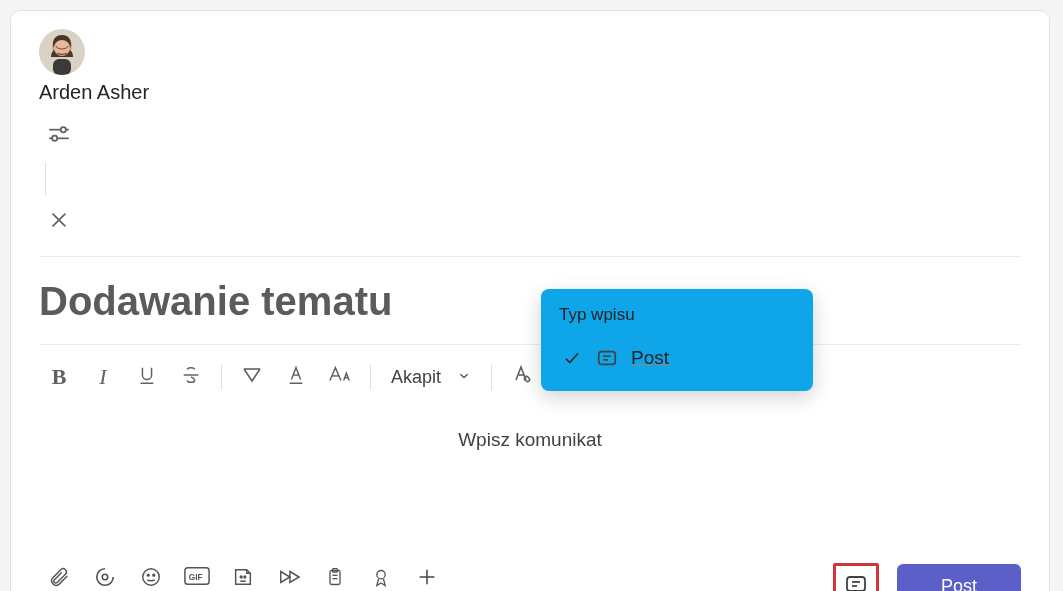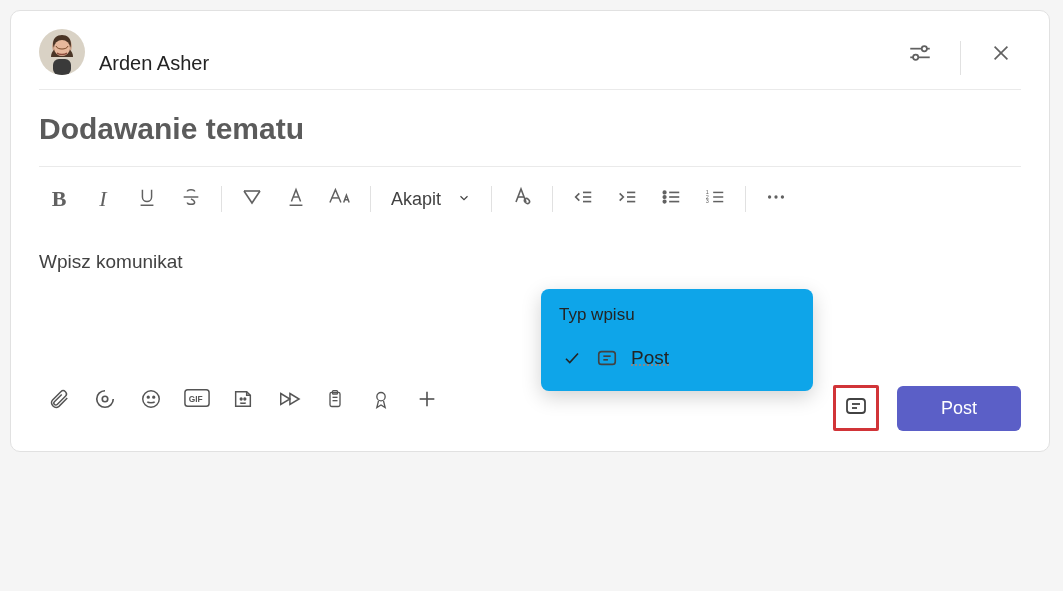--- a/index.html
+++ b/index.html
@@ -12,23 +12,24 @@
   .compose-card {
     width: 1040px;
     background: #fff;
     border: 1px solid #e1e1e1;
     border-radius: 10px;
     padding: 18px 28px 20px 28px;
     position: relative;
   }
   .header-row {
     display: flex;
-    align-items: flex-end;
-    gap: 14px;
+    align-items: flex-start;
+    gap: 6px;
     padding-bottom: 14px;
+    flex-direction: column;
   }
   .avatar {
     width: 46px; height: 46px;
     border-radius: 50%;
     overflow: hidden;
     flex: 0 0 auto;
   }
   .avatar svg { width: 100%; height: 100%; display:block; }
   .author-name { font-size: 20px; color:#242424; }
   .header-spacer { flex: 1; }
@@ -42,21 +43,21 @@
   .header-divider {
     width: 1px; height: 34px; background: #e1e1e1; margin: 0 6px;
   }
 
   .thin-divider { height: 1px; background: #eaeaea; }
 
   .subject-input {
     width: 100%;
     border: none;
     outline: none;
-    font-size: 30px;
+    font-size: 40px;
     font-weight: 600;
     color: #242424;
     padding: 22px 0 20px 0;
   }
   .subject-input::placeholder { color: #5b5b5b; font-weight: 600; }
 
   .format-toolbar {
     display: flex;
     align-items: center;
     gap: 4px;
@@ -78,20 +79,21 @@
     padding: 0 10px; cursor: pointer;
   }
 
   .message-area {
     min-height: 150px;
     padding: 22px 0 10px 0;
   }
   .message-placeholder {
     font-size: 19px;
     color: #424242;
+    text-align: center;
   }
 
   .bottom-row {
     display: flex;
     align-items: center;
     gap: 6px;
     padding-top: 6px;
   }
   .bottom-icon {
     width: 40px; height: 40px;

